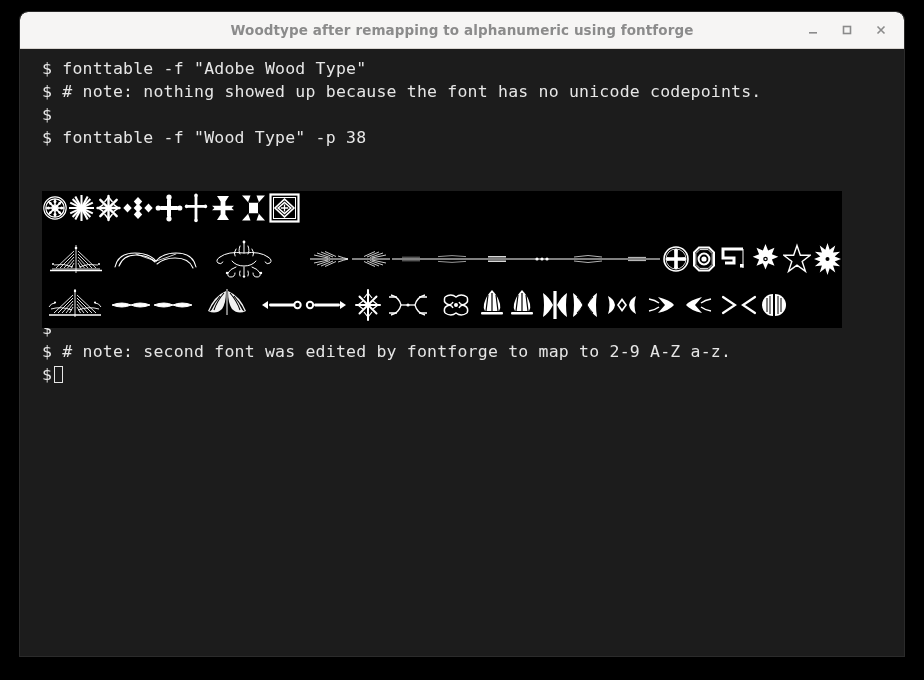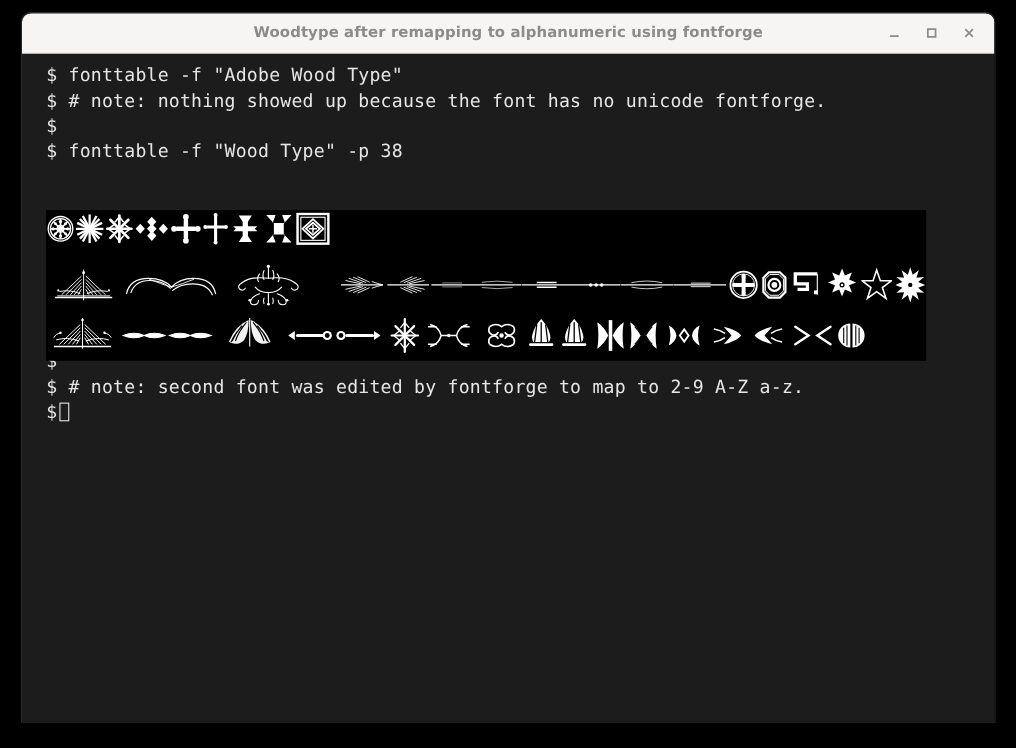--- a/index.html
+++ b/index.html
@@ -161,21 +161,21 @@
           <path d="M3.5 3.5 L10.5 10.5 M10.5 3.5 L3.5 10.5" stroke="#8b8b8b" stroke-width="1.6" fill="none"></path>
         </svg>
       </div>
     </div>
   </div>
 
   <div class="terminal">
     <div class="term-lines">
 
       <div class="line">$ fonttable -f "Adobe Wood Type"</div>
-      <div class="line">$ # note: nothing showed up because the font has no unicode fontforge.</div>
+      <div class="line">$ # note: nothing showed up because the font has no unicode codepoints.</div>
       <div class="line">$</div>
       <div class="line">$ fonttable -f "Wood Type" -p 38</div>
 
       <div class="ornament-band" style="top:142px; height:137px;">
 
         <div class="orn-row" style="top:2px; height:30px; gap:0px;">
           <span class="orn">
             <svg width="26" height="30" viewBox="0 0 26 30">
               <g fill="none" stroke="#fff" stroke-width="1.2">
                 <circle cx="13" cy="15" r="11.2"></circle>

